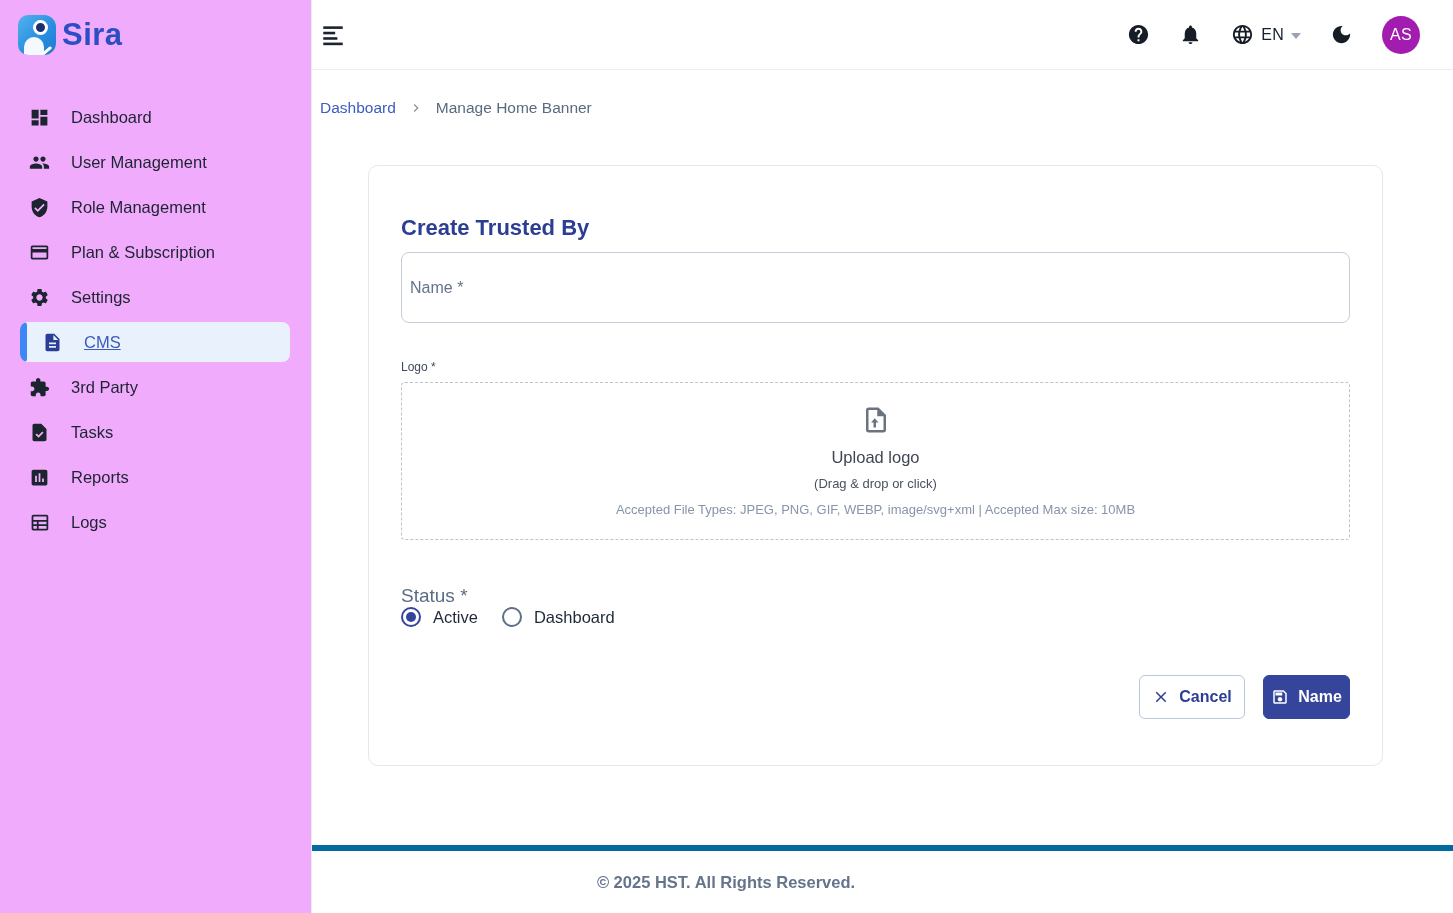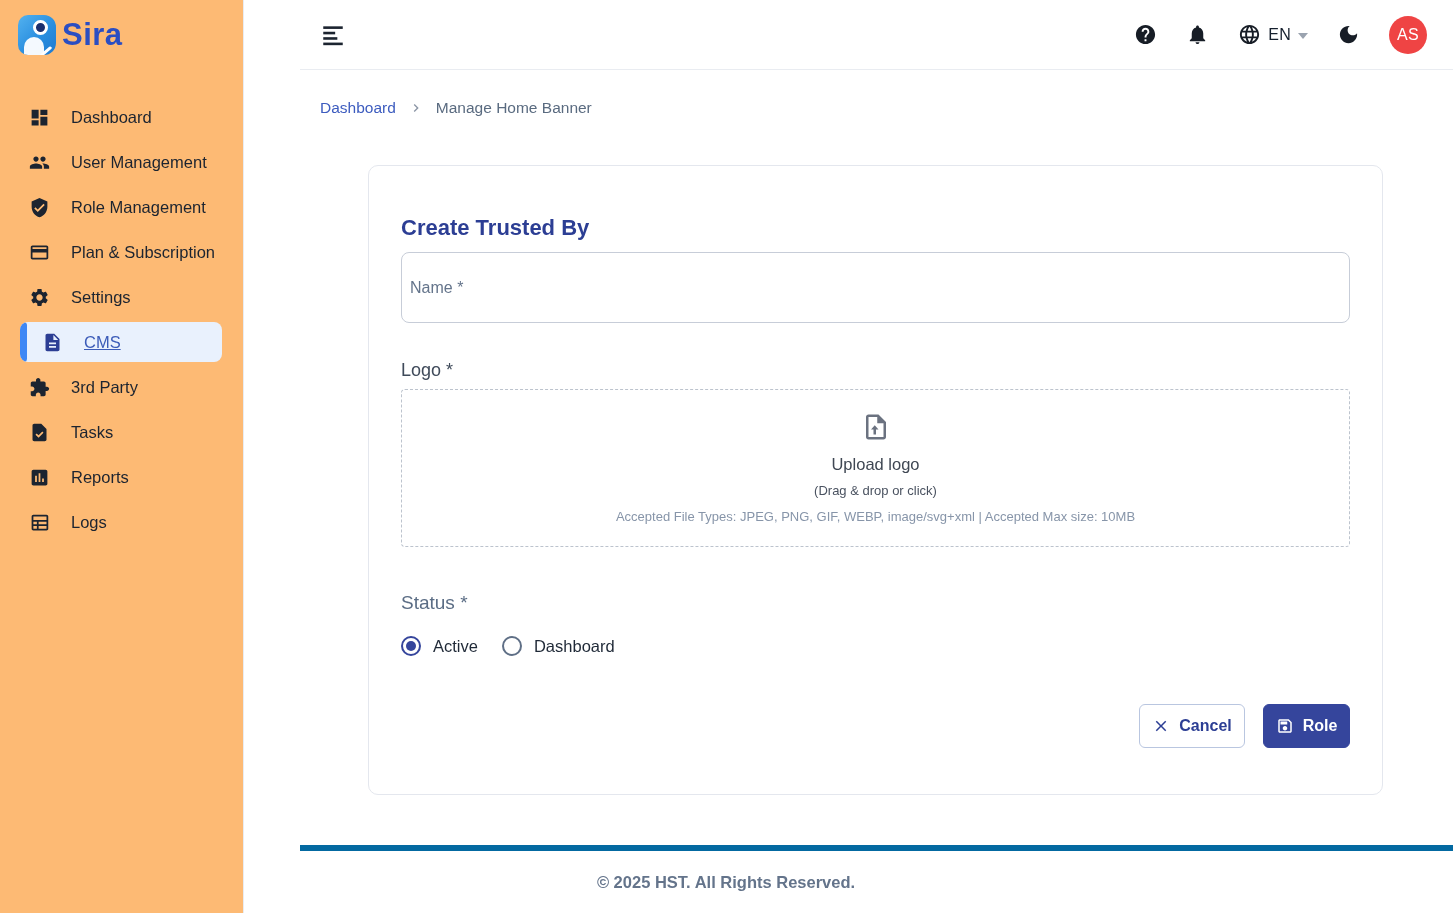--- a/index.html
+++ b/index.html
@@ -6,22 +6,22 @@
   html,body { width:1453px; height:913px; }
   body {
     font-family:"Liberation Sans", sans-serif;
     background:#ffffff;
     color:#1c2430;
     overflow:hidden;
     position:relative;
   }
   
   .sidebar {
-    position:absolute; left:0; top:0; width:244px; height:913px;
-    background:#fdba74; border-right:1px solid #e9ecf1; z-index:5;
+    position:absolute; left:0; top:0; width:312px; height:913px;
+    background:#f0abfc; border-right:1px solid #e9ecf1; z-index:5;
   }
   .brand { height:70px; display:flex; align-items:center; padding-left:18px; gap:6px; }
   .brand-mark {
     width:38px; height:40px; border-radius:10px 12px 12px 10px;
     background:linear-gradient(135deg,#53b2ef 0%,#2a8fe0 55%,#1f7ad0 100%);
     position:relative; overflow:hidden; flex:0 0 auto;
   }
   .brand-mark .head {
     position:absolute; top:5px; left:15px; width:15px; height:15px; border-radius:50%;
     background:#1c2f6e; border:3px solid #fff;
@@ -49,31 +49,31 @@
     content:""; position:absolute; left:0; top:0; bottom:0; width:7px;
     background:#3d87f5; border-radius:6px;
   }
   .nav-item.active .nav-icon { color:#2c3e94; }
   .nav-item.active .nav-label { color:#3b5bb8;text-decoration:underline; }
 
   
   .main { position:absolute; left:300px; top:0; width:1153px; height:913px; display:flex; flex-direction:column; background:#fff; }
   .topbar {
     height:70px; flex:0 0 auto; border-bottom:1px solid #e9ecf1;
-    display:flex; align-items:center; padding:0 26px 0 20px;
+    display:flex; align-items:center; padding:0 33px 0 20px;
   }
   .hamburger { width:26px; height:26px; color:#1c2430; cursor:pointer; }
   .topbar-right { margin-left:auto; display:flex; align-items:center; gap:29px; }
   .tb-icon { width:23px; height:23px; color:#171d26; cursor:pointer; display:flex; align-items:center; justify-content:center; }
   .tb-icon svg { width:23px; height:23px; }
   .lang { display:flex; align-items:center; gap:7px; cursor:pointer; }
   .lang-code { font-size:16px; color:#16202e; font-weight:500; letter-spacing:.3px; }
   .caret { width:0; height:0; border-left:5px solid transparent; border-right:5px solid transparent; border-top:6px solid #9aa3af; margin-top:2px; }
   .avatar {
-    width:38px; height:38px; border-radius:50%; background:#ef4444; color:#fff;
+    width:38px; height:38px; border-radius:50%; background:#a21caf; color:#fff;
     display:flex; align-items:center; justify-content:center;
     font-size:16px; font-weight:500; cursor:pointer; letter-spacing:.3px;
   }
 
   
   .breadcrumb { padding:29px 20px 0; display:flex; align-items:center; gap:12px; font-size:15.5px; }
   .crumb-link { color:#3d5cbf; cursor:pointer; }
   .crumb-sep { color:#8b95a5; display:flex; }
   .crumb-sep svg { width:16px; height:16px; }
   .crumb-current { color:#5a6b80; }
@@ -85,33 +85,33 @@
     background:#fff; padding:32px 32px 46px;
   }
   .card-title { font-size:22px; font-weight:bold; color:#2c3e94; margin-top:17px; }
   .name-input {
     margin-top:11px; width:100%; height:71px;
     border:1px solid #c7cdd8; border-radius:8px;
     padding:0 8px; font-size:16px; color:#1c2430; outline:none;
     font-family:"Liberation Sans", sans-serif; background:#fff;
   }
   .name-input::placeholder { color:#64748b; opacity:1; }
-  .field-label { margin-top:37px; font-size:18px; color:#3f4a5a; }
+  .field-label { margin-top:37px; font-size:12px; color:#3f4a5a; }
   .upload-box {
     margin-top:8px; height:158px; border:1px dashed #bcc3cd; border-radius:4px;
     display:flex; flex-direction:column; align-items:center; justify-content:center;
     cursor:pointer; background:#fff;
   }
   .upload-icon { color:#6b7280; margin-bottom:9px; }
   .upload-icon svg { width:30px; height:30px; }
   .upload-title { font-size:16.5px; color:#3f4753; }
   .upload-sub { font-size:13px; color:#4a5260; margin-top:9px; }
   .upload-hint { font-size:13px; color:#8795a9; margin-top:11px; }
   .status-label { margin-top:45px; font-size:19px; color:#5b6d85; }
-  .radio-row { margin-top:22px; display:flex; align-items:flex-end; gap:24px; }
+  .radio-row { display:flex; align-items:flex-end; gap:24px; }
   .radio-opt { display:flex; align-items:center; gap:12px; cursor:pointer; }
   .radio-circle { width:20px; height:20px; border-radius:50%; position:relative; flex:0 0 auto; }
   .radio-opt.checked .radio-circle { border:2px solid #35459c; }
   .radio-opt.checked .radio-circle::after {
     content:""; position:absolute; inset:3px; border-radius:50%; background:#35459c;
   }
   .radio-opt.unchecked .radio-circle { border:2px solid #5f6f86; }
   .radio-label { font-size:16.5px; color:#1f2937; }
   .btn-row { margin-top:48px; display:flex; justify-content:flex-end; gap:18px; }
   .btn { height:44px; border-radius:6px; display:flex; align-items:center; justify-content:center;
@@ -308,21 +308,21 @@
       <button class="btn btn-cancel">
         <svg viewBox="0 0 24 24" fill="currentColor">
             <path d="M19 6.41L17.59 5 12 10.59 6.41 5 5 6.41 10.59 12 5 17.59 6.41 19 12 13.41 17.59 19 19 17.59 13.41 12z"></path>
           </svg>
         <span>Cancel</span>
       </button>
       <button class="btn btn-save">
         <svg viewBox="0 0 24 24" fill="currentColor">
             <path d="M17 3H5c-1.11 0-2 .9-2 2v14c0 1.1.89 2 2 2h14c1.1 0 2-.9 2-2V7l-4-4zm2 16H5V5h11.17L19 7.83V19zm-7-7c-1.66 0-3 1.34-3 3s1.34 3 3 3 3-1.34 3-3-1.34-3-3-3zM6 6h9v4H6z"></path>
           </svg>
-        <span>Role</span>
+        <span>Name</span>
       </button>
     </div>
   </section>
 
   <footer class="footer">
     <div class="footer-text">© 2025 HST. All Rights Reserved.</div>
   </footer>
 </div>
 
 </body></html>

